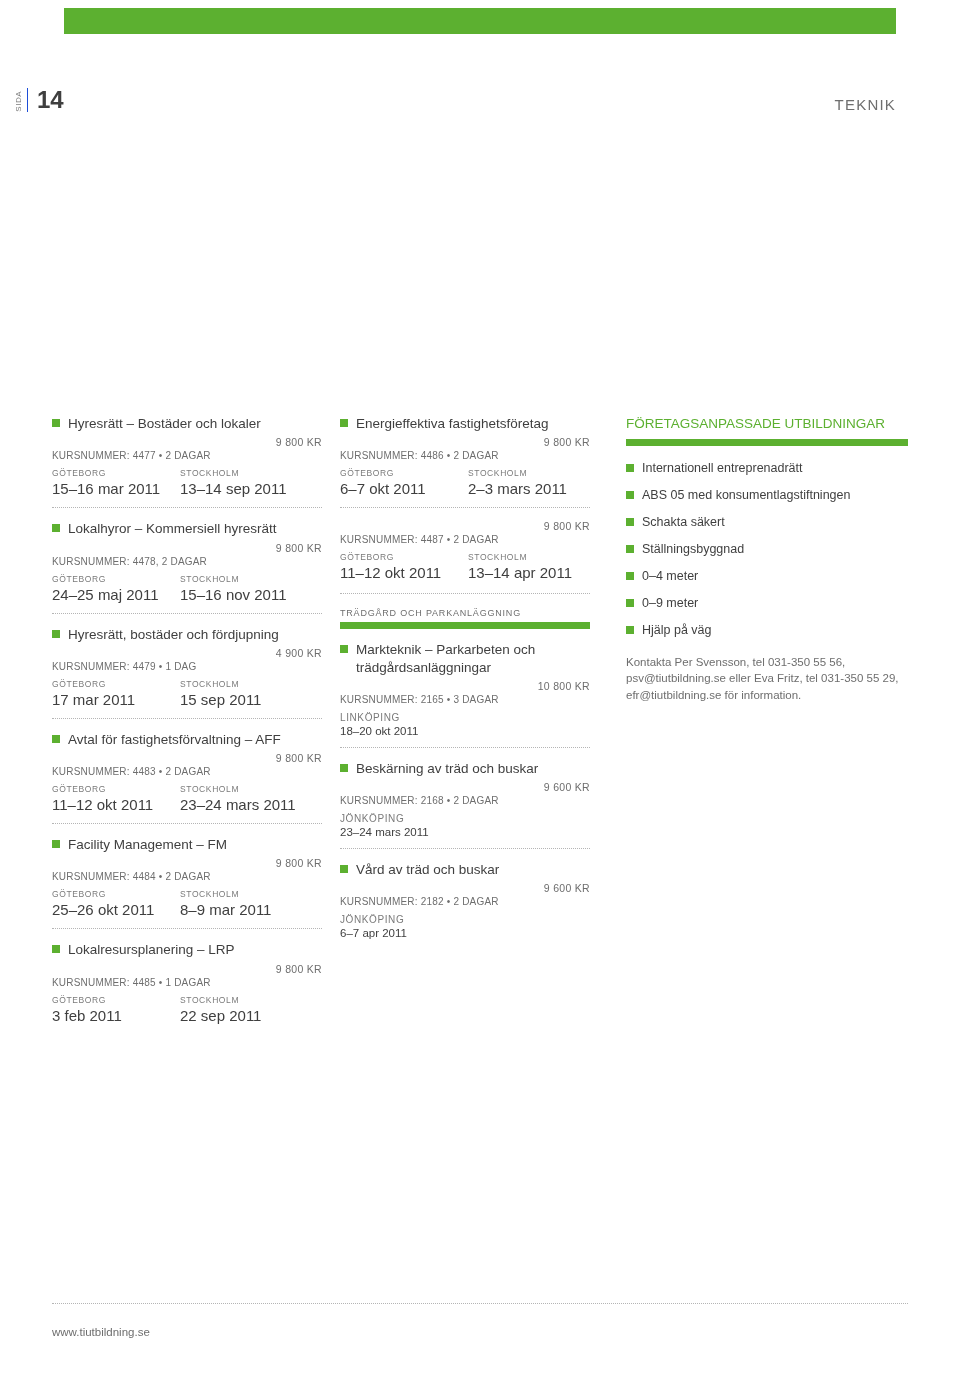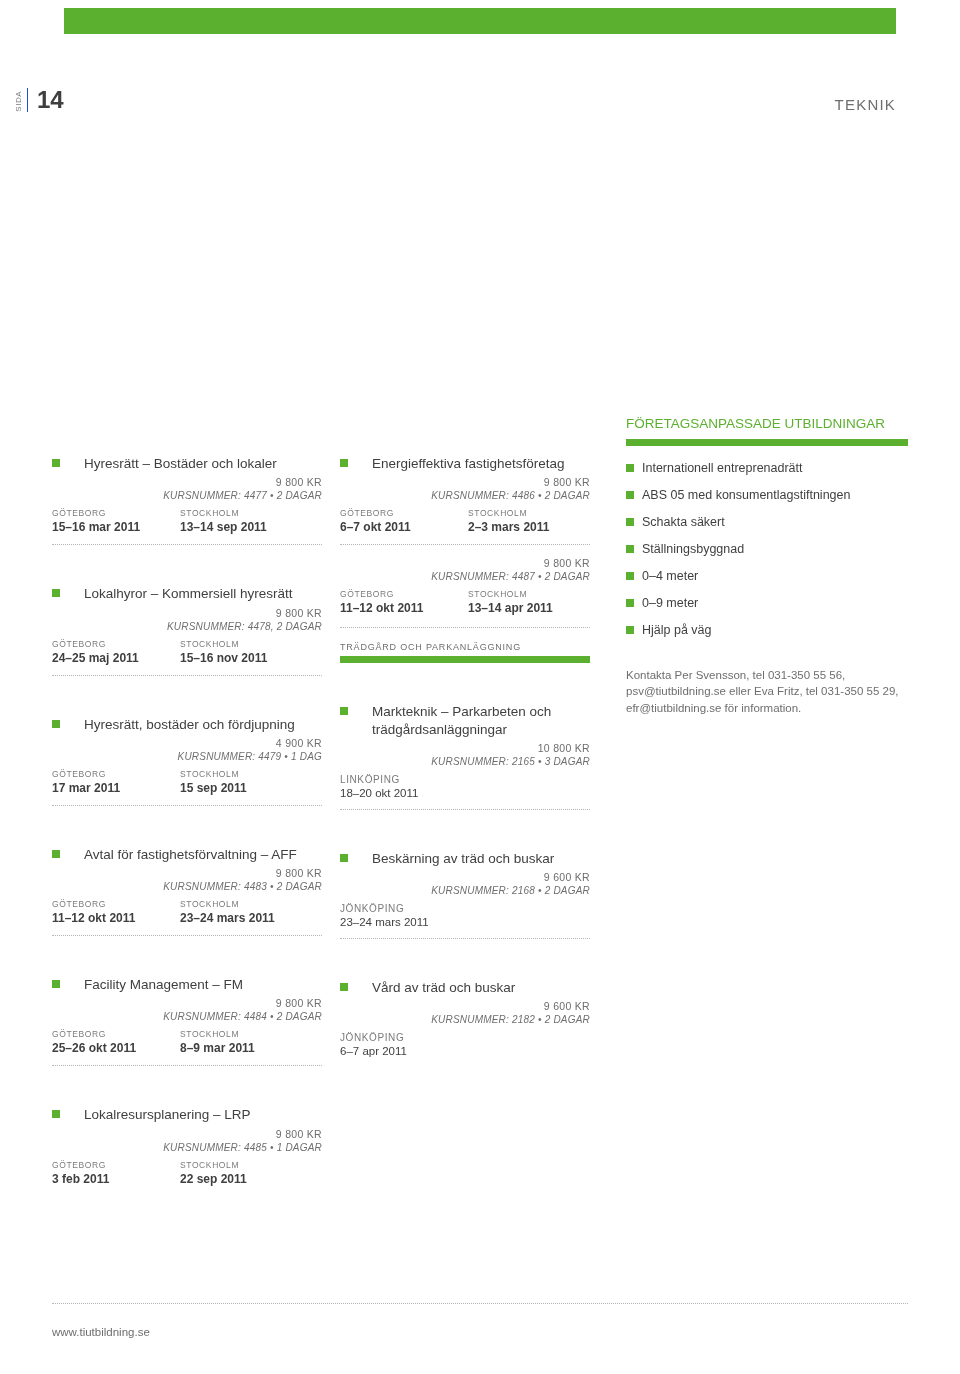--- a/index.html
+++ b/index.html
@@ -36,39 +36,39 @@
   .col{position:absolute;top:415px;}
   .col1{left:52px;width:270px;}
   .col2{left:340px;width:250px;}
   .col3{left:626px;width:282px;}
 
   .course{
     margin-bottom:2px;
   }
   .course-title{
     font-size:13.5px;color:#3f3f3f;line-height:1.28;
-    padding-left:32px;position:relative;margin-bottom:4px;margin-top:40px;
+    padding-left:16px;position:relative;margin-bottom:4px;
   }
   .course-title .bullet{
     position:absolute;left:0;top:4px;width:8px;height:8px;background:#5cb030;
   }
   .price{
     text-align:right;font-size:10.5px;color:#6e6e6e;letter-spacing:.3px;
     margin-top:2px;
   }
   .coursenr{
-    text-align:right;font-size:10px;color:#6e6e6e;font-style:italic;
+    font-size:10px;color:#6e6e6e;
     letter-spacing:.2px;margin-top:2px;
   }
   .citylabels{
     display:flex;margin-top:7px;font-size:8.5px;color:#7a7a7a;letter-spacing:.6px;
   }
   .citylabels .c1{width:128px;}
   .dates{
-    display:flex;margin-top:2px;font-size:12px;color:#3f3f3f;font-weight:bold;
+    display:flex;margin-top:2px;font-size:15px;color:#3f3f3f;
   }
   .dates .c1{width:128px;}
   .divider{
     border-bottom:1px dotted #b5b5b5;margin:10px 0 12px 0;height:0;
   }
   .divider.wide{margin:12px 0 14px 0;}
 
   
   .cat-head{
     font-size:9px;letter-spacing:.8px;color:#6e6e6e;margin-bottom:4px;
@@ -85,21 +85,21 @@
   }
   .col3-bar{height:7px;background:#5cb030;margin-bottom:14px;width:100%;}
   .col3-item{
     font-size:12.5px;color:#3f3f3f;position:relative;padding-left:16px;
     margin-bottom:11px;line-height:1.28;
   }
   .col3-item .bullet{
     position:absolute;left:0;top:4px;width:8px;height:8px;background:#5cb030;
   }
   .contact{
-    margin-top:29px;font-size:11.5px;line-height:1.45;color:#6e6e6e;
+    margin-top:16px;font-size:11.5px;line-height:1.45;color:#6e6e6e;
   }
   
   .footer-rule{
     position:absolute;left:52px;top:1303px;width:856px;height:0;
     border-bottom:1px dotted #b5b5b5;
   }
   .footer-url{
     position:absolute;left:52px;top:1326px;font-size:11.5px;color:#6e6e6e;
   }
 </style>

